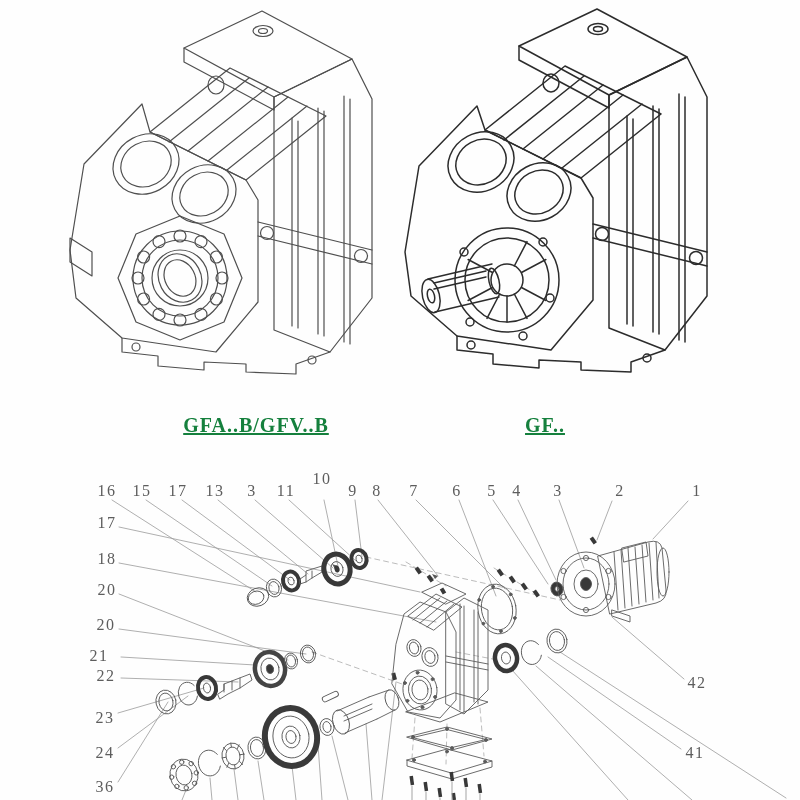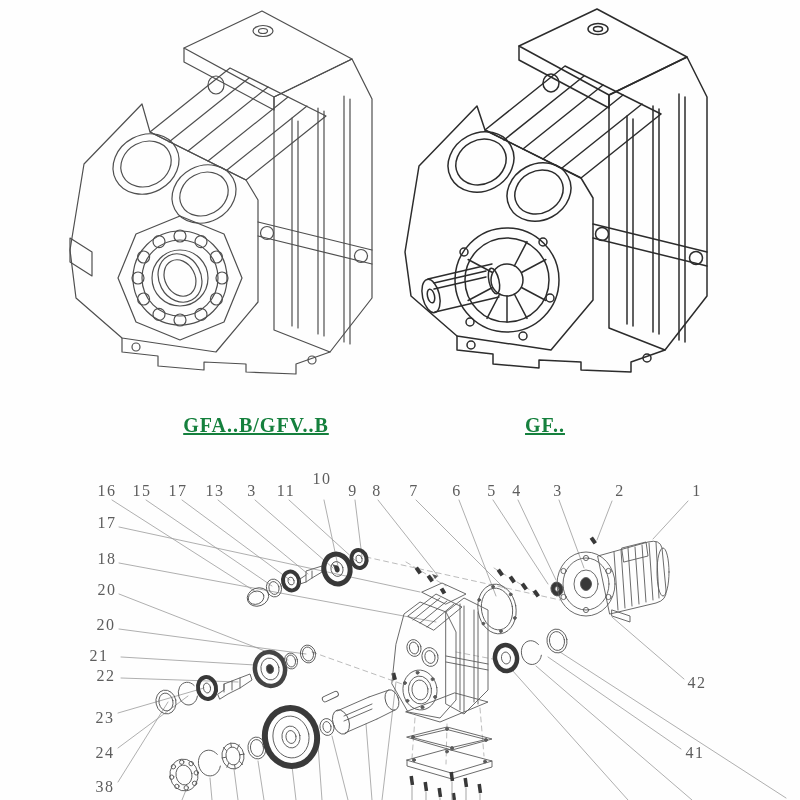--- a/index.html
+++ b/index.html
@@ -388,17 +388,17 @@
       <span class="callout" style="left: 142px; top: 491px;">15</span>
       <span class="callout" style="left: 107px; top: 491px;">16</span>
       <span class="callout" style="left: 107px; top: 523px;">17</span>
       <span class="callout" style="left: 107px; top: 559px;">18</span>
       <span class="callout" style="left: 107px; top: 590px;">20</span>
       <span class="callout" style="left: 106px; top: 625px;">20</span>
       <span class="callout" style="left: 92px; top: 656px; margin-left: 7px;">21</span>
       <span class="callout" style="left: 106px; top: 676px;">22</span>
       <span class="callout" style="left: 105px; top: 718px;">23</span>
       <span class="callout" style="left: 105px; top: 753px;">24</span>
-      <span class="callout" style="left: 105px; top: 787px;">38</span>
+      <span class="callout" style="left: 105px; top: 787px;">36</span>
       <span class="callout" style="left: 695px; top: 753px;">41</span>
       <span class="callout" style="left: 697px; top: 683px;">42</span>
     </div>
 </div>
 
 </body></html>

